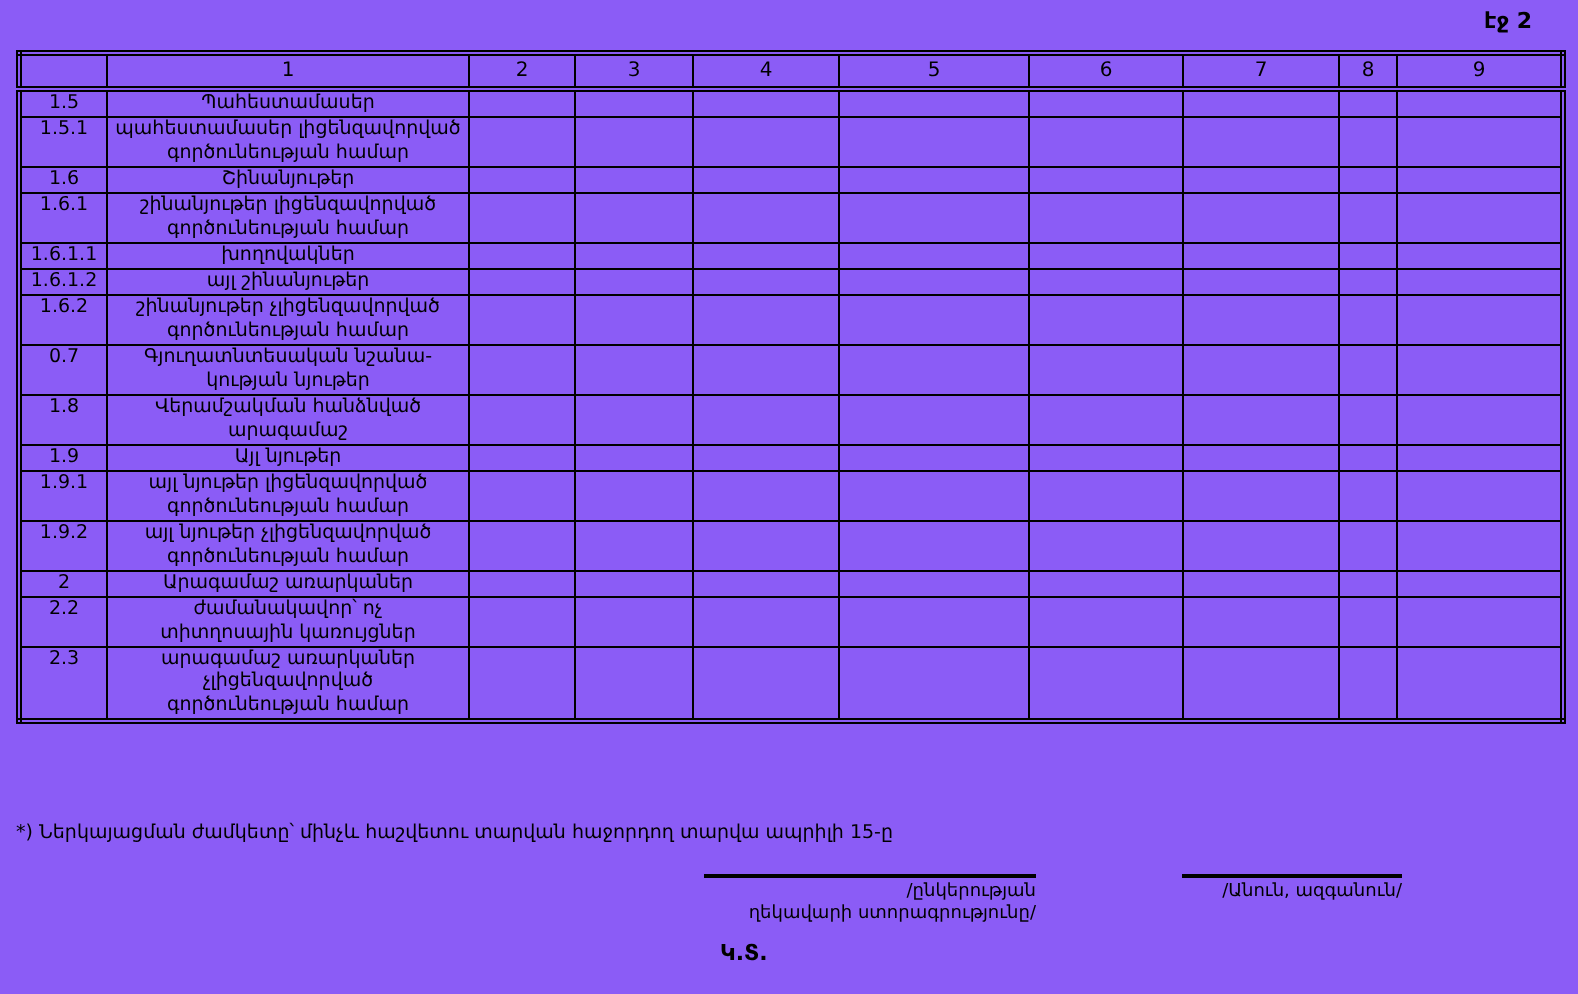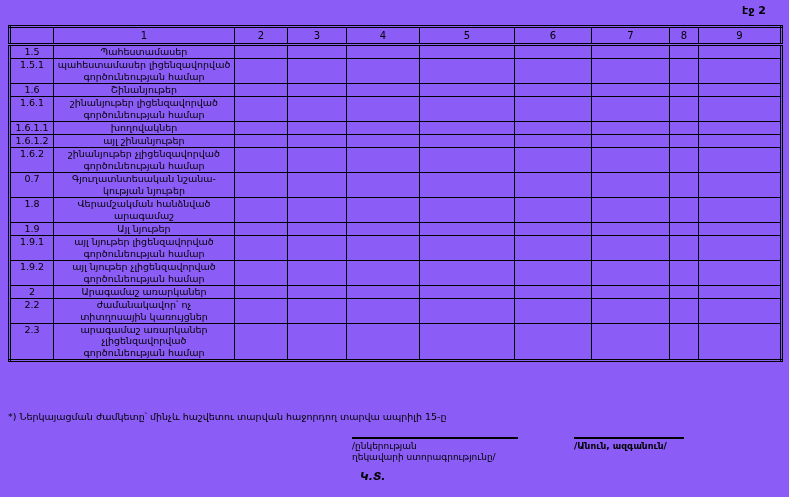--- a/index.html
+++ b/index.html
@@ -60,39 +60,38 @@
   tr.lines-3 { height: 37px; }
   .footnote {
     position: absolute;
     left: 8px;
     top: 411px;
     font-size: 9.5px;
     white-space: nowrap;
   }
   .sig-block {
     position: absolute;
-    text-align: left;
+    text-align: right;
     font-size: 9px;
     line-height: 10.5px;
   }
   .sig-left  { left: 352px; top: 437px; width: 166px; }
-  .sig-right { left: 574px; top: 437px; width: 110px; font-weight: bold; }
+  .sig-right { left: 591px; top: 437px; width: 110px; }
   .sig-line {
     border-top: 2px solid #000000;
     height: 2px;
     width: 100%;
   }
   .sig-caption { white-space: pre-line; }
   .stamp {
     position: absolute;
     left: 360px;
     top: 470px;
     font-size: 11px;
     font-weight: bold;
-    font-style: italic;
   }
 </style>
 </head>
 <body>
 
 <div class="page">
 
   <div class="page-label">էջ 2</div>
 
   <table class="report-table">

